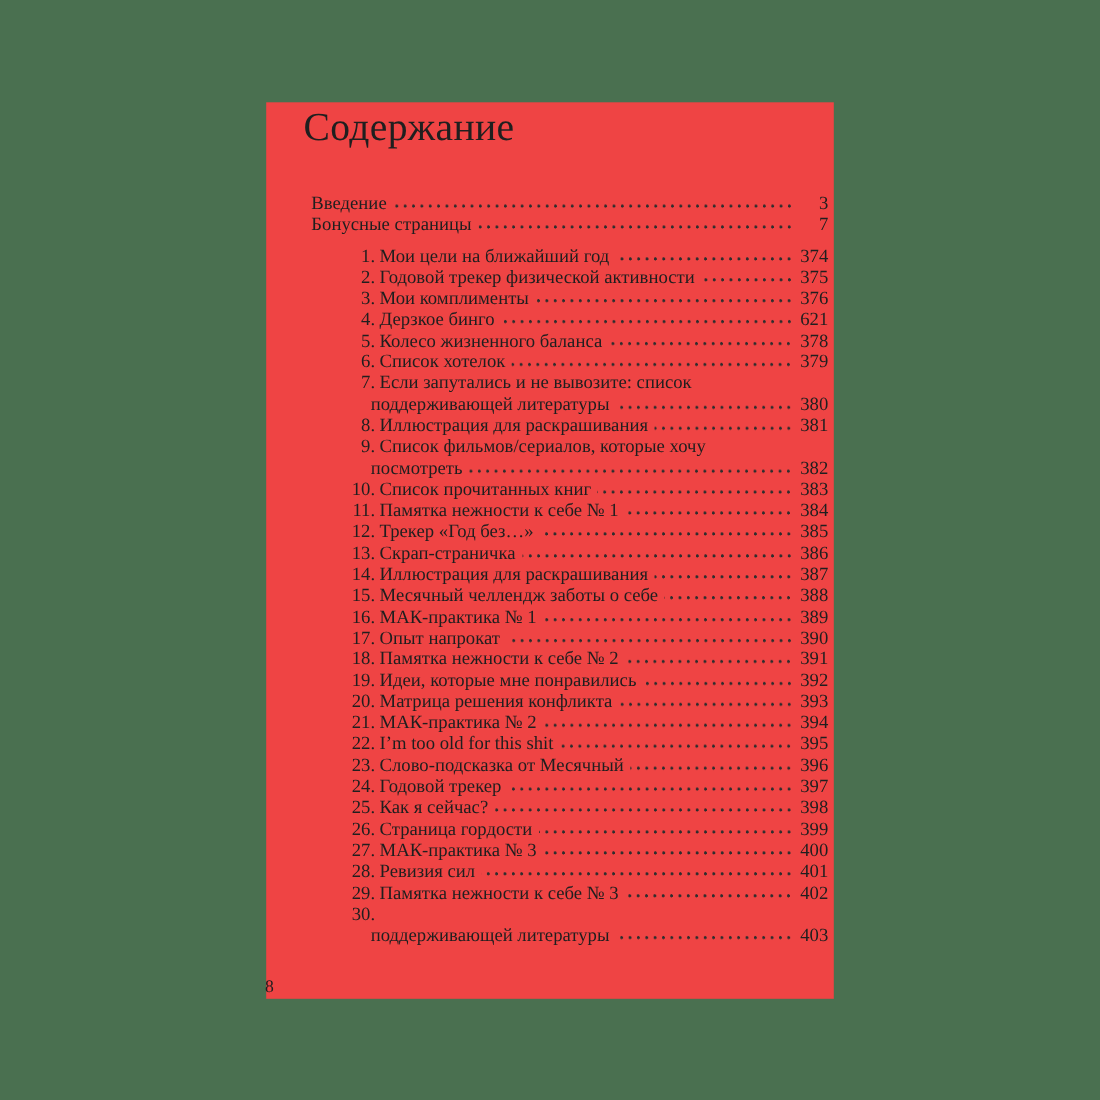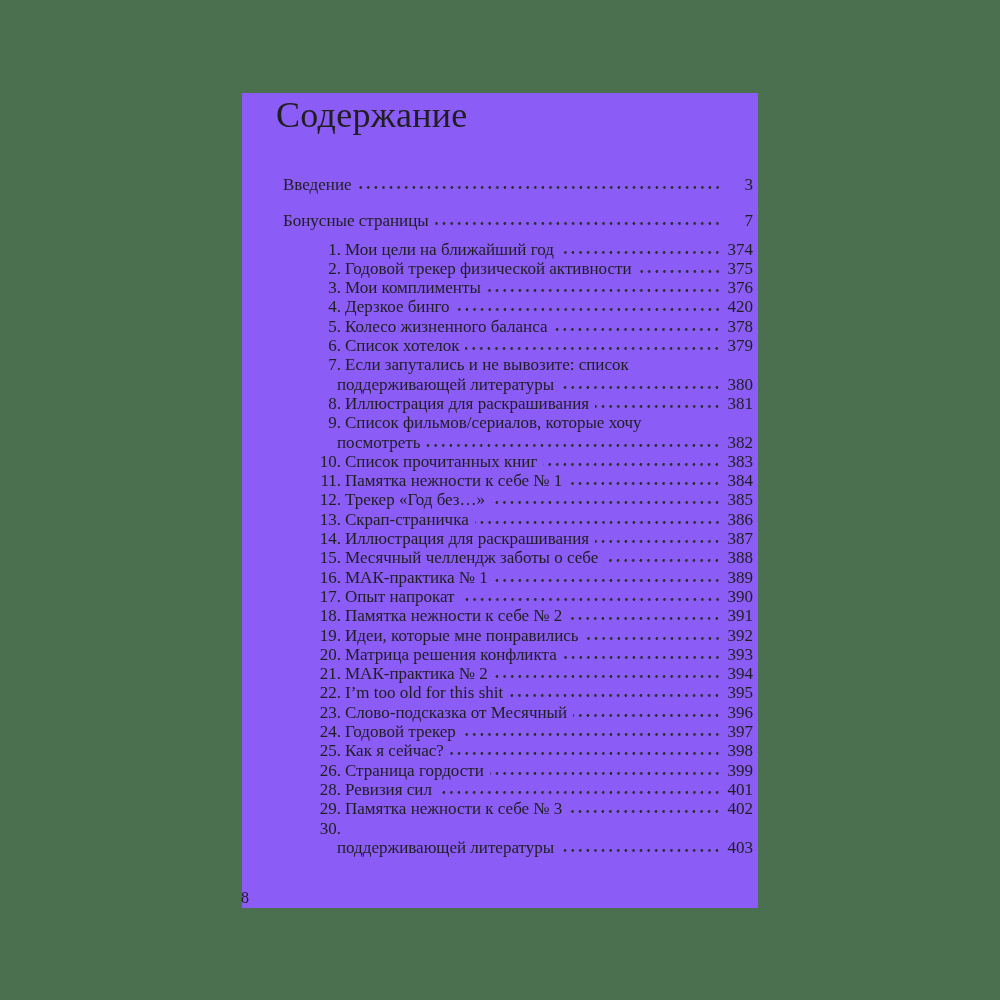--- a/index.html
+++ b/index.html
@@ -16,40 +16,40 @@
   .backdrop {
     position: absolute;
     inset: 0;
   }
   .sheet {
     position: absolute;
     left: 242px;
     top: 93px;
     width: 516px;
     height: 815px;
-    background: #8b5cf6;
+    background: #ef4444;
     color: #1f1f1f;
     box-sizing: border-box;
     padding: 2px 5px 0 41px;
   }
   .title {
     font-size: 36px;
     line-height: 40px;
     font-weight: normal;
     margin: 0 0 40px -7px;
     letter-spacing: 0.3px;
   }
   .row, .line {
     display: flex;
     align-items: baseline;
     font-size: 17px;
     line-height: 19.3px;
     white-space: nowrap;
   }
-  .section-bonus { margin-top: 17px; }
+  .section-bonus { }
   .items { margin-top: 9px; }
   .num {
     flex: none;
     width: 58px;
     text-align: right;
     margin-right: 4px;
   }
   .cont { padding-left: 54px; justify-content: flex-end; }
   .txt { flex: none; }
   .leader {
@@ -112,21 +112,21 @@
       <div class="line">
         <span class="num">3.</span>
         <span class="txt">Мои комплименты</span>
         <span class="leader"></span>
         <span class="pg">376</span>
       </div>
       <div class="line">
         <span class="num">4.</span>
         <span class="txt">Дерзкое бинго</span>
         <span class="leader"></span>
-        <span class="pg">420</span>
+        <span class="pg">621</span>
       </div>
       <div class="line">
         <span class="num">5.</span>
         <span class="txt">Колесо жизненного баланса</span>
         <span class="leader"></span>
         <span class="pg">378</span>
       </div>
       <div class="line">
         <span class="num">6.</span>
         <span class="txt">Список хотелок</span>
@@ -253,20 +253,26 @@
         <span class="leader"></span>
         <span class="pg">398</span>
       </div>
       <div class="line">
         <span class="num">26.</span>
         <span class="txt">Страница гордости</span>
         <span class="leader"></span>
         <span class="pg">399</span>
       </div>
       <div class="line">
+        <span class="num">27.</span>
+        <span class="txt">МАК-практика № 3</span>
+        <span class="leader"></span>
+        <span class="pg">400</span>
+      </div>
+      <div class="line">
         <span class="num">28.</span>
         <span class="txt">Ревизия сил</span>
         <span class="leader"></span>
         <span class="pg">401</span>
       </div>
       <div class="line">
         <span class="num">29.</span>
         <span class="txt">Памятка нежности к себе № 3</span>
         <span class="leader"></span>
         <span class="pg">402</span>

